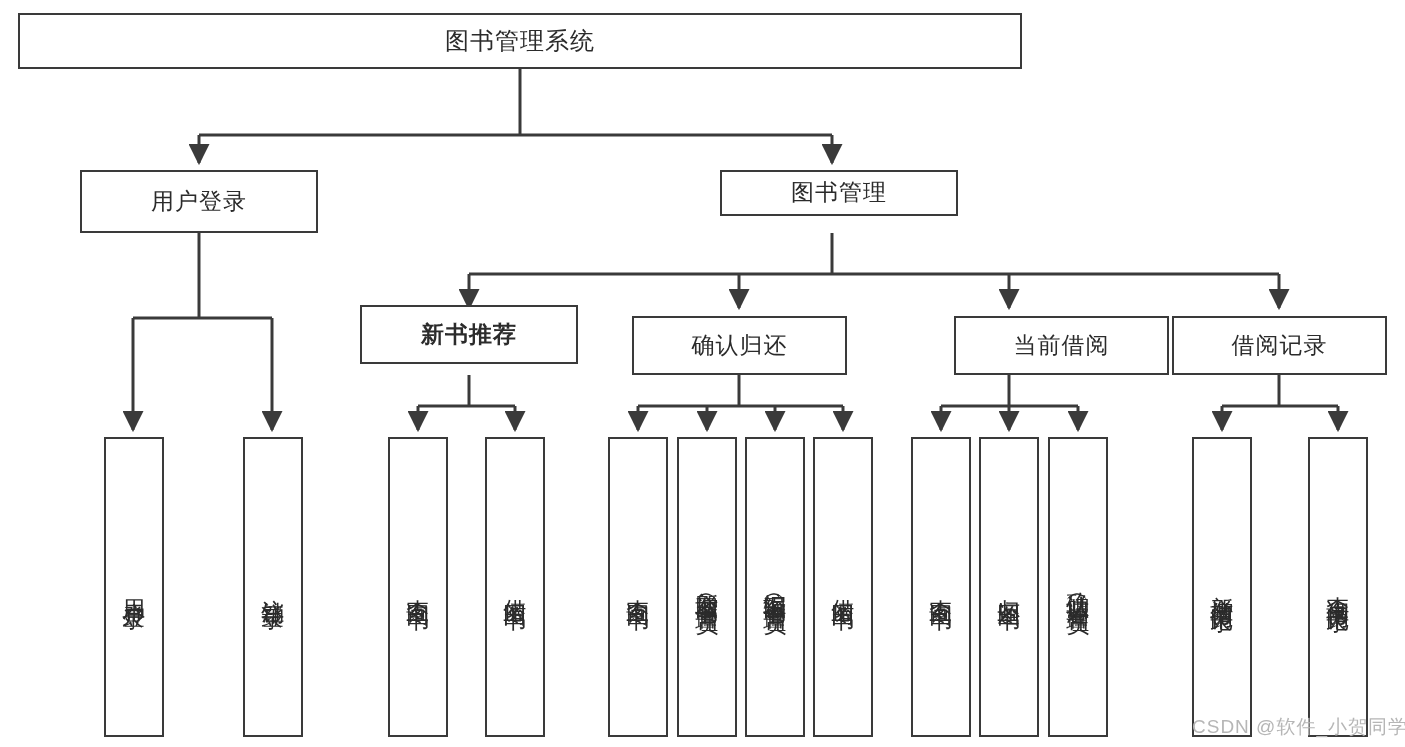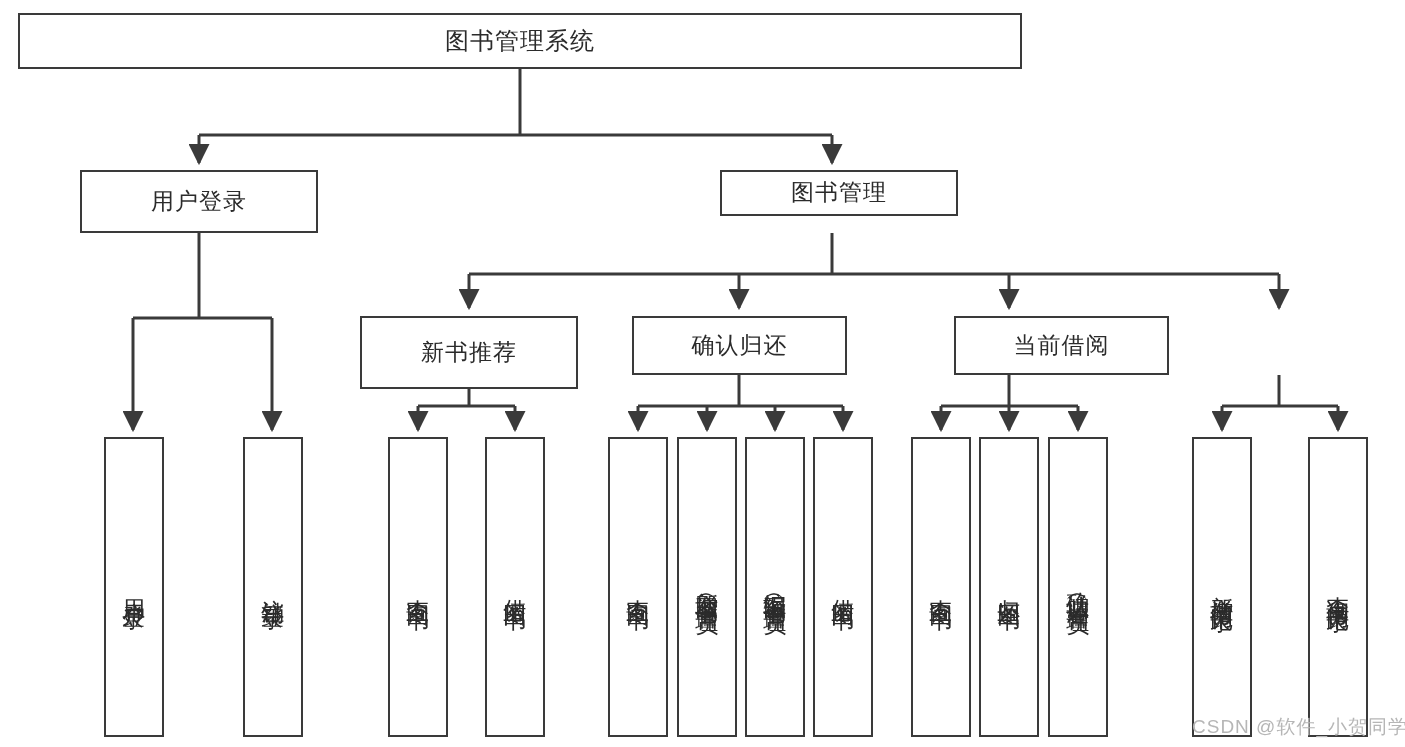--- a/index.html
+++ b/index.html
@@ -127,28 +127,31 @@
     <span>图书管理系统</span>
   </div>
 
   <div class="node horiz" style="left:80px; top:170px; width:238px; height:63px;">
     <span>用户登录</span>
   </div>
   <div class="node horiz" style="left:712px; top:170px; width:238px; height:46px;margin-left:8px;">
     <span>图书管理</span>
   </div>
 
-  <div class="node horiz" style="left:360px; top:316px; width:218px; height:73px;">
+  <div class="node horiz" style="left:360px; top:305px; width:218px; height:59px;font-weight:bold;">
     <span>新书推荐</span>
   </div>
   <div class="node horiz" style="left:632px; top:316px; width:215px; height:59px;">
     <span>确认归还</span>
   </div>
   <div class="node horiz" style="left:954px; top:316px; width:215px; height:59px;">
     <span>当前借阅</span>
+  </div>
+  <div class="node horiz" style="left:1172px; top:316px; width:215px; height:59px;">
+    <span>借阅记录</span>
   </div>
 
   <div class="node vert" style="left:104px; top:437px; width:60px; height:300px;">
     <span class="vlabel">用户登录</span>
   </div>
   <div class="node vert" style="left:243px; top:437px; width:60px; height:300px;">
     <span class="vlabel">注销登录</span>
   </div>
 
   <div class="node vert" style="left:388px; top:437px; width:60px; height:300px;">

